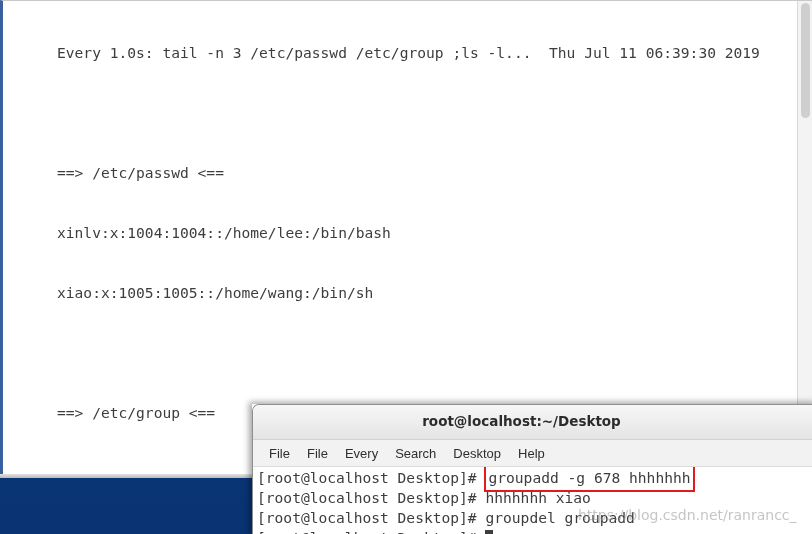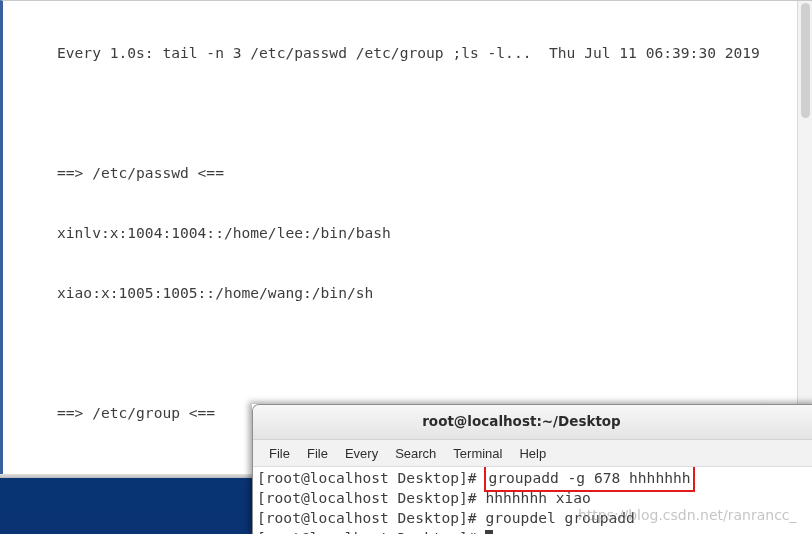--- a/index.html
+++ b/index.html
@@ -214,21 +214,21 @@
 
     <div id="term-titlebar">
       <div id="term-title">root@localhost:~/Desktop</div>
     </div>
 
     <div id="term-menubar">
       <div class="menu-item">File</div>
       <div class="menu-item">File</div>
       <div class="menu-item">Every</div>
       <div class="menu-item">Search</div>
-      <div class="menu-item">Terminal</div>
+      <div class="menu-item">Desktop</div>
       <div class="menu-item">Help</div>
     </div>
 
     <div id="term-body">
 
       <div class="tline"><span>[root@localhost Desktop]# </span><span class="hl-box">groupadd -g 678 hhhhhhh</span></div>
 
       <div class="tline"><span>[root@localhost Desktop]# </span><span>hhhhhhh xiao</span></div>
 
       <div class="tline"><span>[root@localhost Desktop]# </span><span>groupdel groupadd</span></div>

